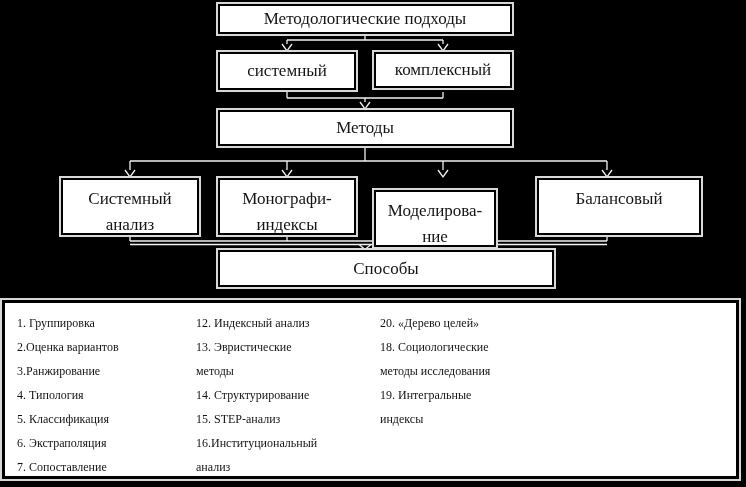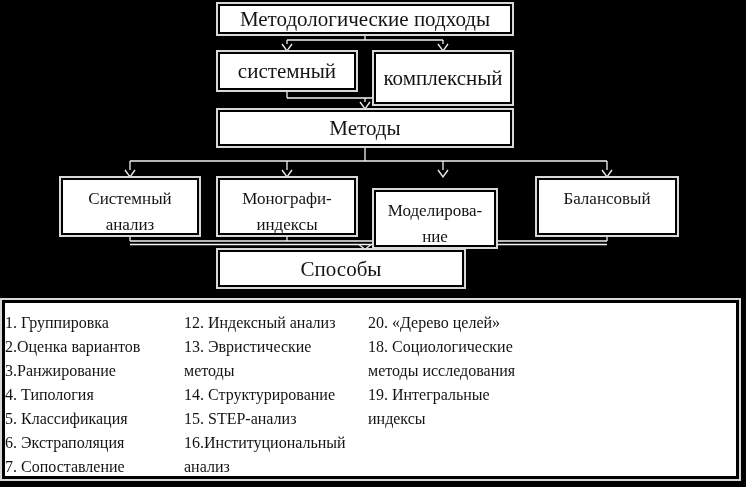--- a/index.html
+++ b/index.html
@@ -16,43 +16,43 @@
     position: absolute;
     box-sizing: border-box;
     background: #fff;
     border: 2px solid #000;
     box-shadow: 0 0 0 2px #d8d8d8;
     color: #141414;
     display: flex;
     align-items: center;
     justify-content: center;
     text-align: center;
-    font-size: 21px;
+    font-size: 17px;
     white-space: pre-line;
     line-height: 24px;
   }
   .box.rownode {
     align-items: flex-start;
     padding-top: 6px;
     line-height: 26px;
     font-size: 17px;
   }
   .listbox {
     position: absolute;
     left: 2px; top: 300px;
     width: 737px; height: 179px;
     box-sizing: border-box;
     background: #fff;
     border: 3px solid #000;
     box-shadow: 0 0 0 2px #d8d8d8;
     color: #141414;
     display: grid;
     grid-template-columns: 179px 184px 180px auto;
-    padding: 8px 0 0 0;
-    font-size: 16px;
+    padding: 8px 0 0 12px;
+    font-size: 12px;
     line-height: 24px;
   }
   .listcol { white-space: pre; }
 </style>
 </head>
 <body>
 
 <div class="canvas">
 
   <svg class="connectors" width="746" height="487" viewBox="0 0 746 487">
@@ -80,36 +80,36 @@
       <path d="M130 237 V241 M287 237 V241 M443 237 V241 M607 237 V241"></path>
       <path d="M130 241 H607 M130 244.5 H607"></path>
       <path d="M359 244.5 L365 249.5 L371 244.5"></path>
     </g>
   </svg>
 
   <div class="box" style="left:218px; top:4px; width:294px; height:30px;">Методологические подходы</div>
 
   <div class="box" style="left:218px; top:52px; width:138px; height:38px;">системный</div>
 
-  <div class="box" style="left:374px; top:52px; width:138px; height:52px;">комплексный</div>
+  <div class="box" style="left:374px; top:52px; width:138px; height:36px;">комплексный</div>
 
   <div class="box" style="left:218px; top:110px; width:294px; height:36px;">Методы</div>
 
   <div class="box rownode" style="left:61px; top:178px; width:138px; height:57px;">Системный
 анализ</div>
 
   <div class="box rownode" style="left:218px; top:178px; width:138px; height:57px;">Монографи-
 индексы</div>
 
   <div class="box rownode" style="left:374px; top:190px; width:122px; height:57px;">Моделирова-
 ние</div>
 
-  <div class="box rownode" style="left:537px; top:178px; width:140px; height:57px;">Балансовый</div>
+  <div class="box rownode" style="left:537px; top:178px; width:164px; height:57px;">Балансовый</div>
 
-  <div class="box" style="left:218px; top:250px; width:246px; height:37px;">Способы</div>
+  <div class="box" style="left:218px; top:250px; width:336px; height:37px;">Способы</div>
 
   <div class="listbox">
     <div class="listcol">1. Группировка
 2.Оценка вариантов
 3.Ранжирование
 4. Типология
 5. Классификация
 6. Экстраполяция
 7. Сопоставление</div>
     <div class="listcol">12. Индексный анализ

